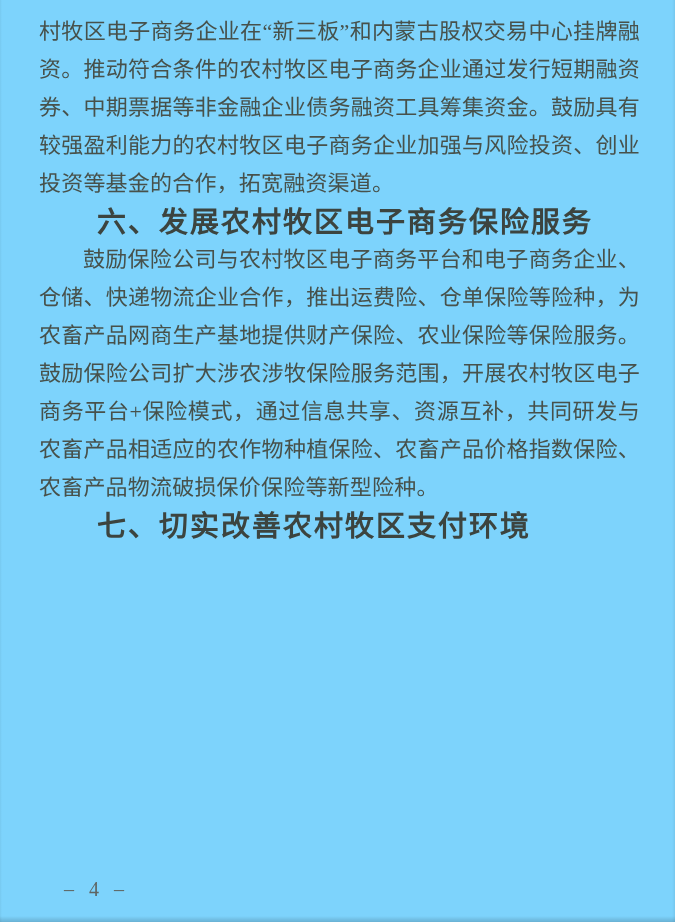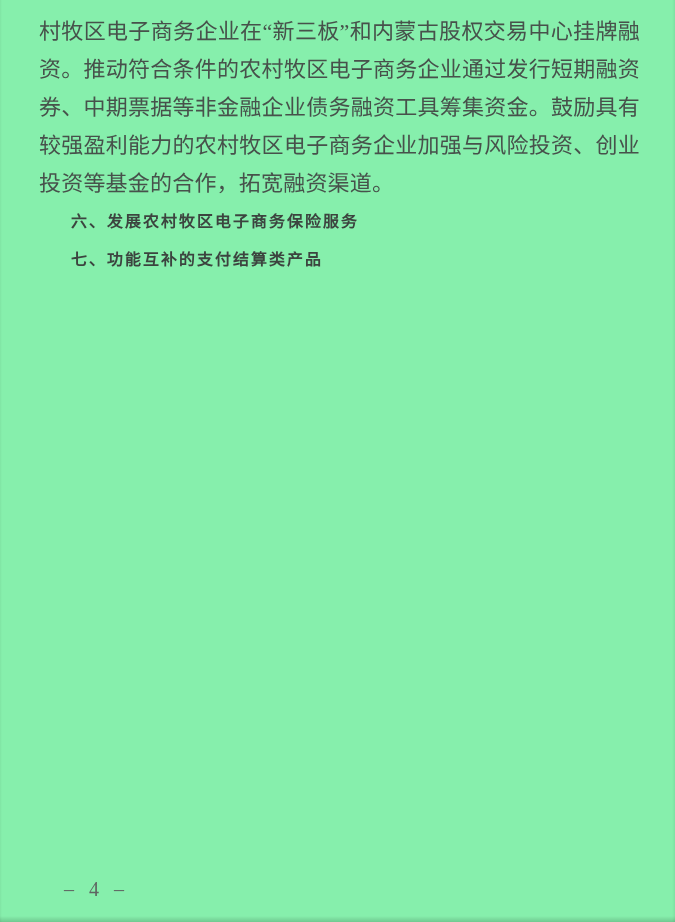--- a/index.html
+++ b/index.html
@@ -10,21 +10,21 @@
     width: 675px;
     height: 922px;
     background: #ffffff;
     position: relative;
     overflow: hidden;
     font-family: "Liberation Serif", serif;
   }
   .page {
     position: absolute;
     inset: 0;
-    background: #86efac;
+    background: #7dd3fc;
   }
   .content {
     position: absolute;
     left: 39px;
     top: 13px;
     width: 601px;
   }
   .body-text {
     margin: 0;
     font-family: "Liberation Serif", serif;
@@ -36,21 +36,21 @@
     text-justify: inter-character;
     text-indent: 2em;
   }
   .body-text.no-indent {
     text-indent: 0;
   }
   .heading {
     margin: 0;
     font-family: "Liberation Sans", sans-serif;
     font-weight: 700;
-    font-size: 16px;
+    font-size: 29px;
     line-height: 38px;
     letter-spacing: 2px;
     color: #3c443f;
     text-indent: 2em;
   }
   .page-number {
     position: absolute;
     left: 64px;
     top: 878px;
     font-family: "Liberation Serif", serif;
@@ -86,22 +86,23 @@
 </head>
 <body>
 
 <div class="page">
 
   <div class="content">
     <p class="body-text no-indent">村牧区电子商务企业在“新三板”和内蒙古股权交易中心挂牌融资。推动符合条件的农村牧区电子商务企业通过发行短期融资券、中期票据等非金融企业债务融资工具筹集资金。鼓励具有较强盈利能力的农村牧区电子商务企业加强与风险投资、创业投资等基金的合作，拓宽融资渠道。</p>
 
     <h2 class="heading">六、发展农村牧区电子商务保险服务</h2>
 
+    <p class="body-text">鼓励保险公司与农村牧区电子商务平台和电子商务企业、仓储、快递物流企业合作，推出运费险、仓单保险等险种，为农畜产品网商生产基地提供财产保险、农业保险等保险服务。鼓励保险公司扩大涉农涉牧保险服务范围，开展农村牧区电子商务平台+保险模式，通过信息共享、资源互补，共同研发与农畜产品相适应的农作物种植保险、农畜产品价格指数保险、农畜产品物流破损保价保险等新型险种。</p>
 
-    <h2 class="heading">七、功能互补的支付结算类产品</h2>
+    <h2 class="heading">七、切实改善农村牧区支付环境</h2>
 
   </div>
 
   <div class="page-number">– 4 –</div>
 
   <div class="scan-edge-left"></div>
   <div class="scan-edge-right"></div>
   <div class="scan-edge-bottom"></div>
 </div>
 

